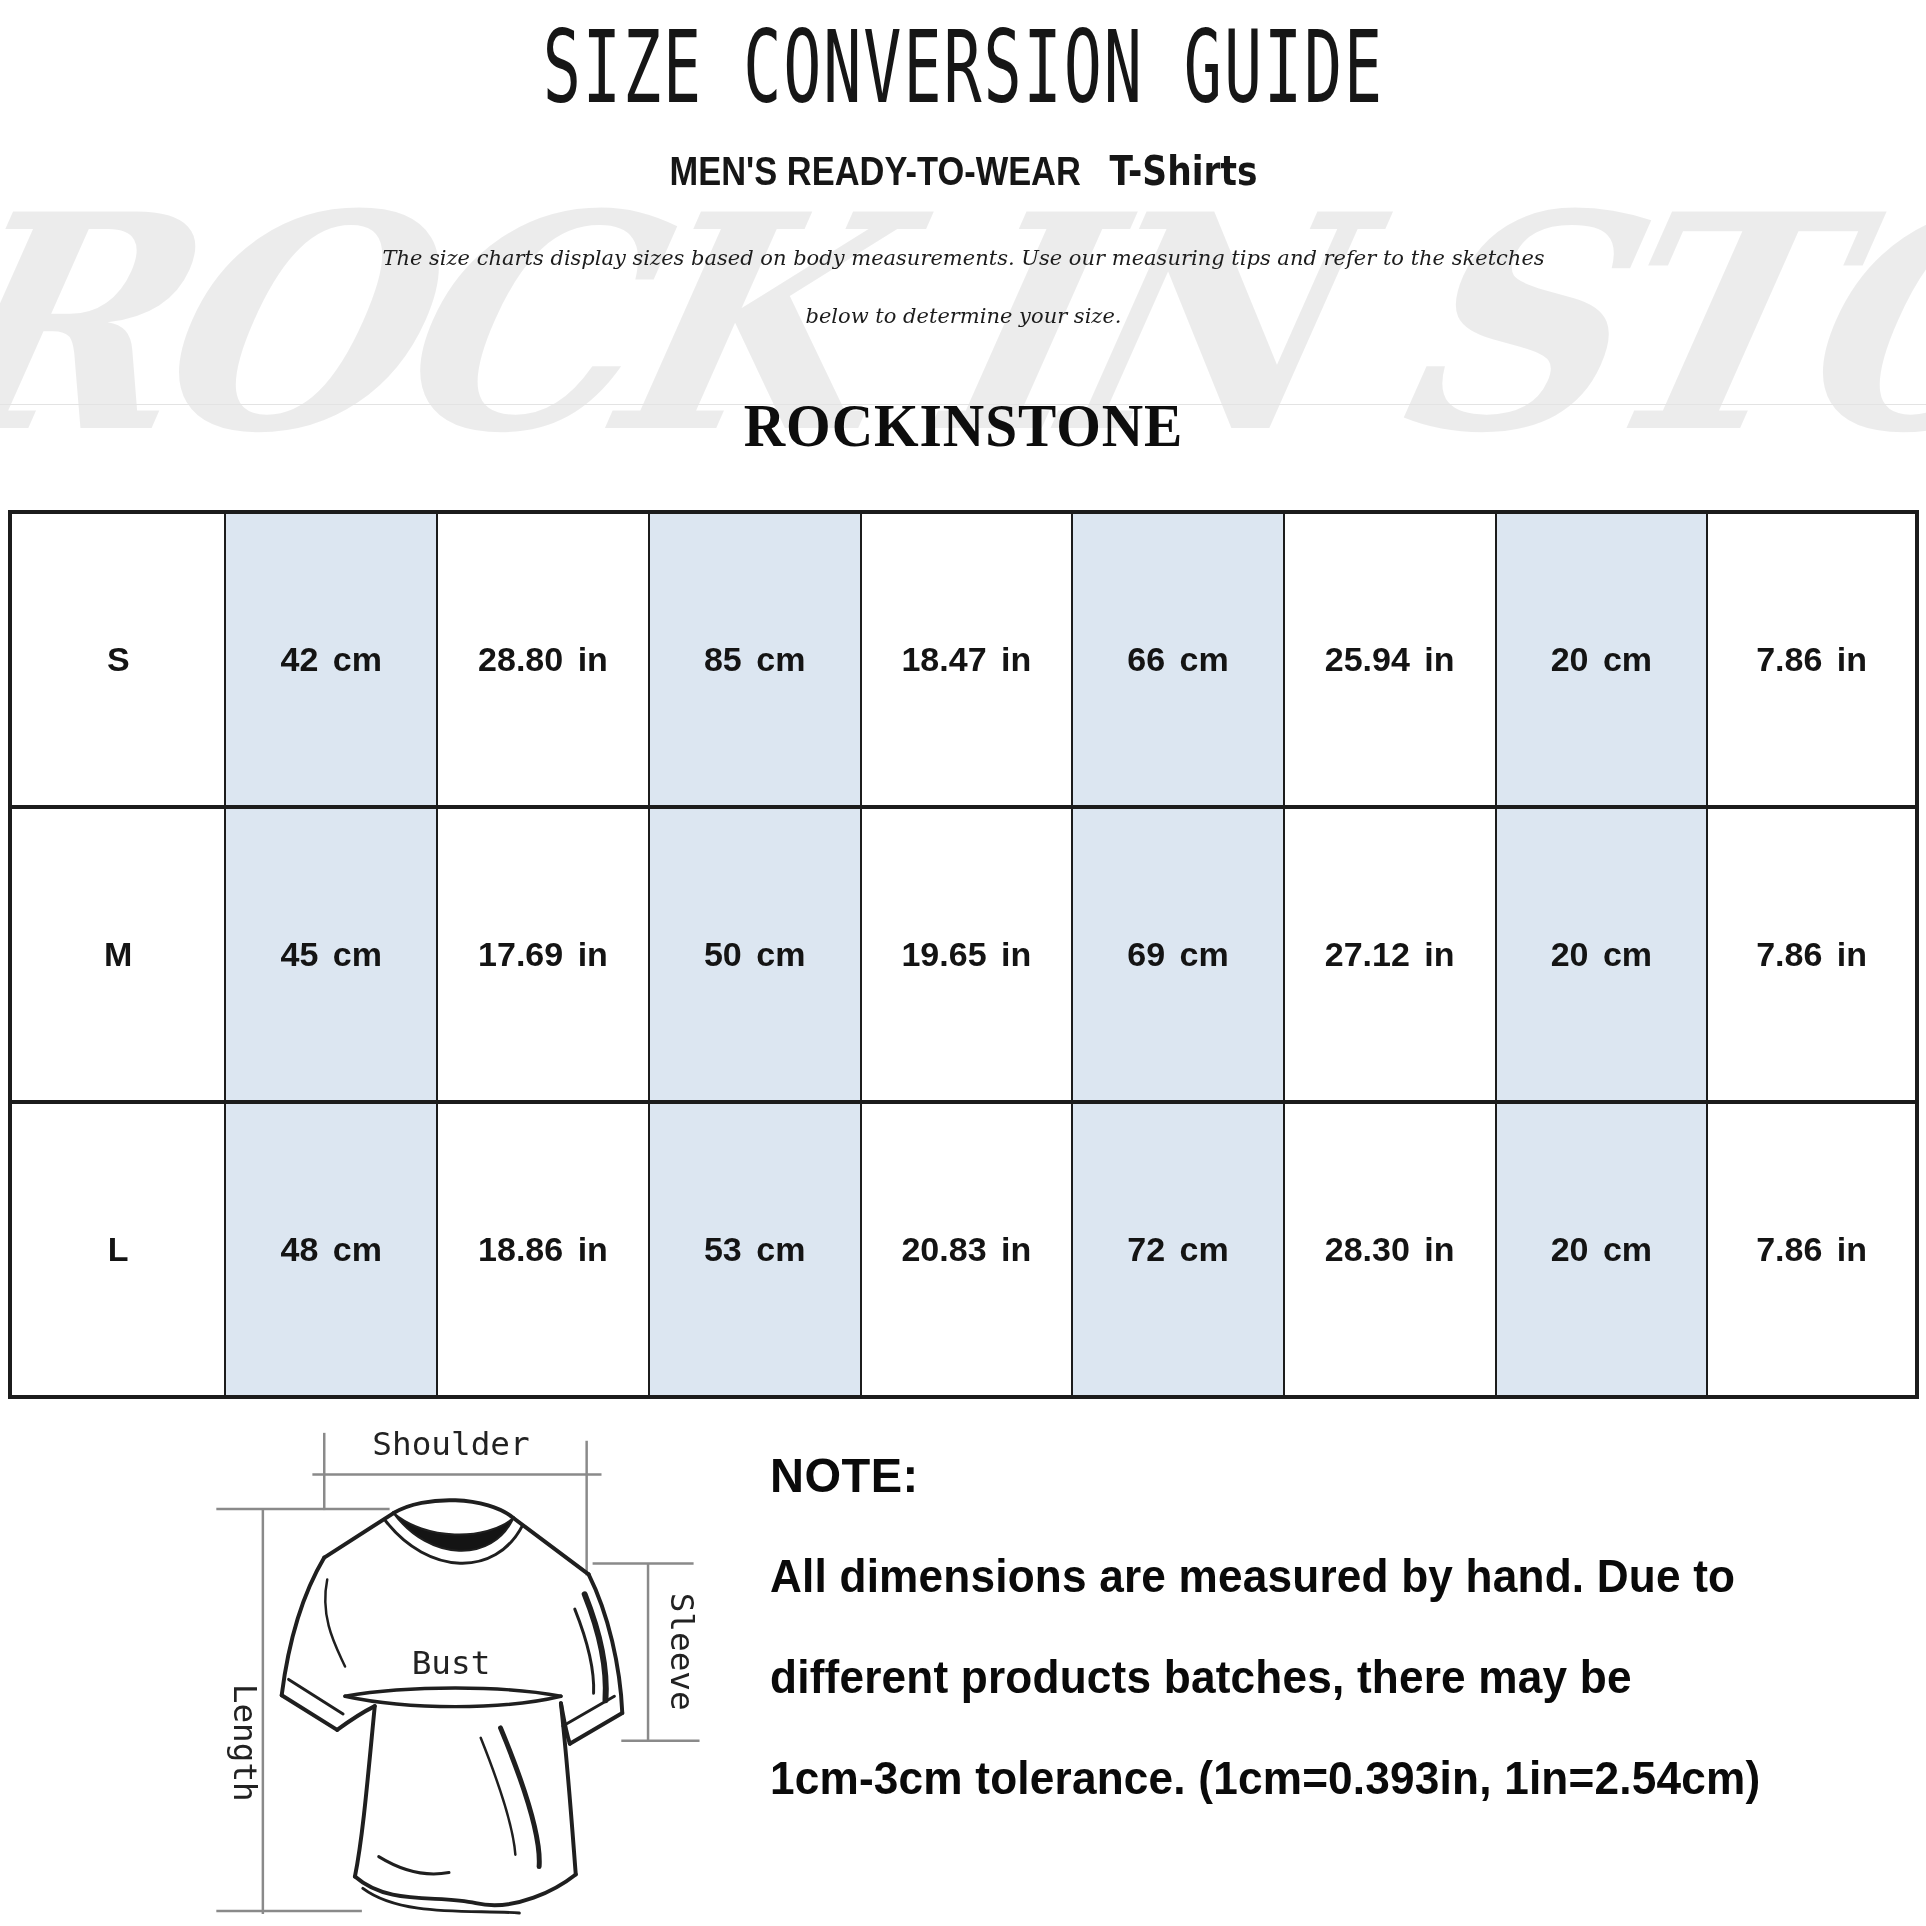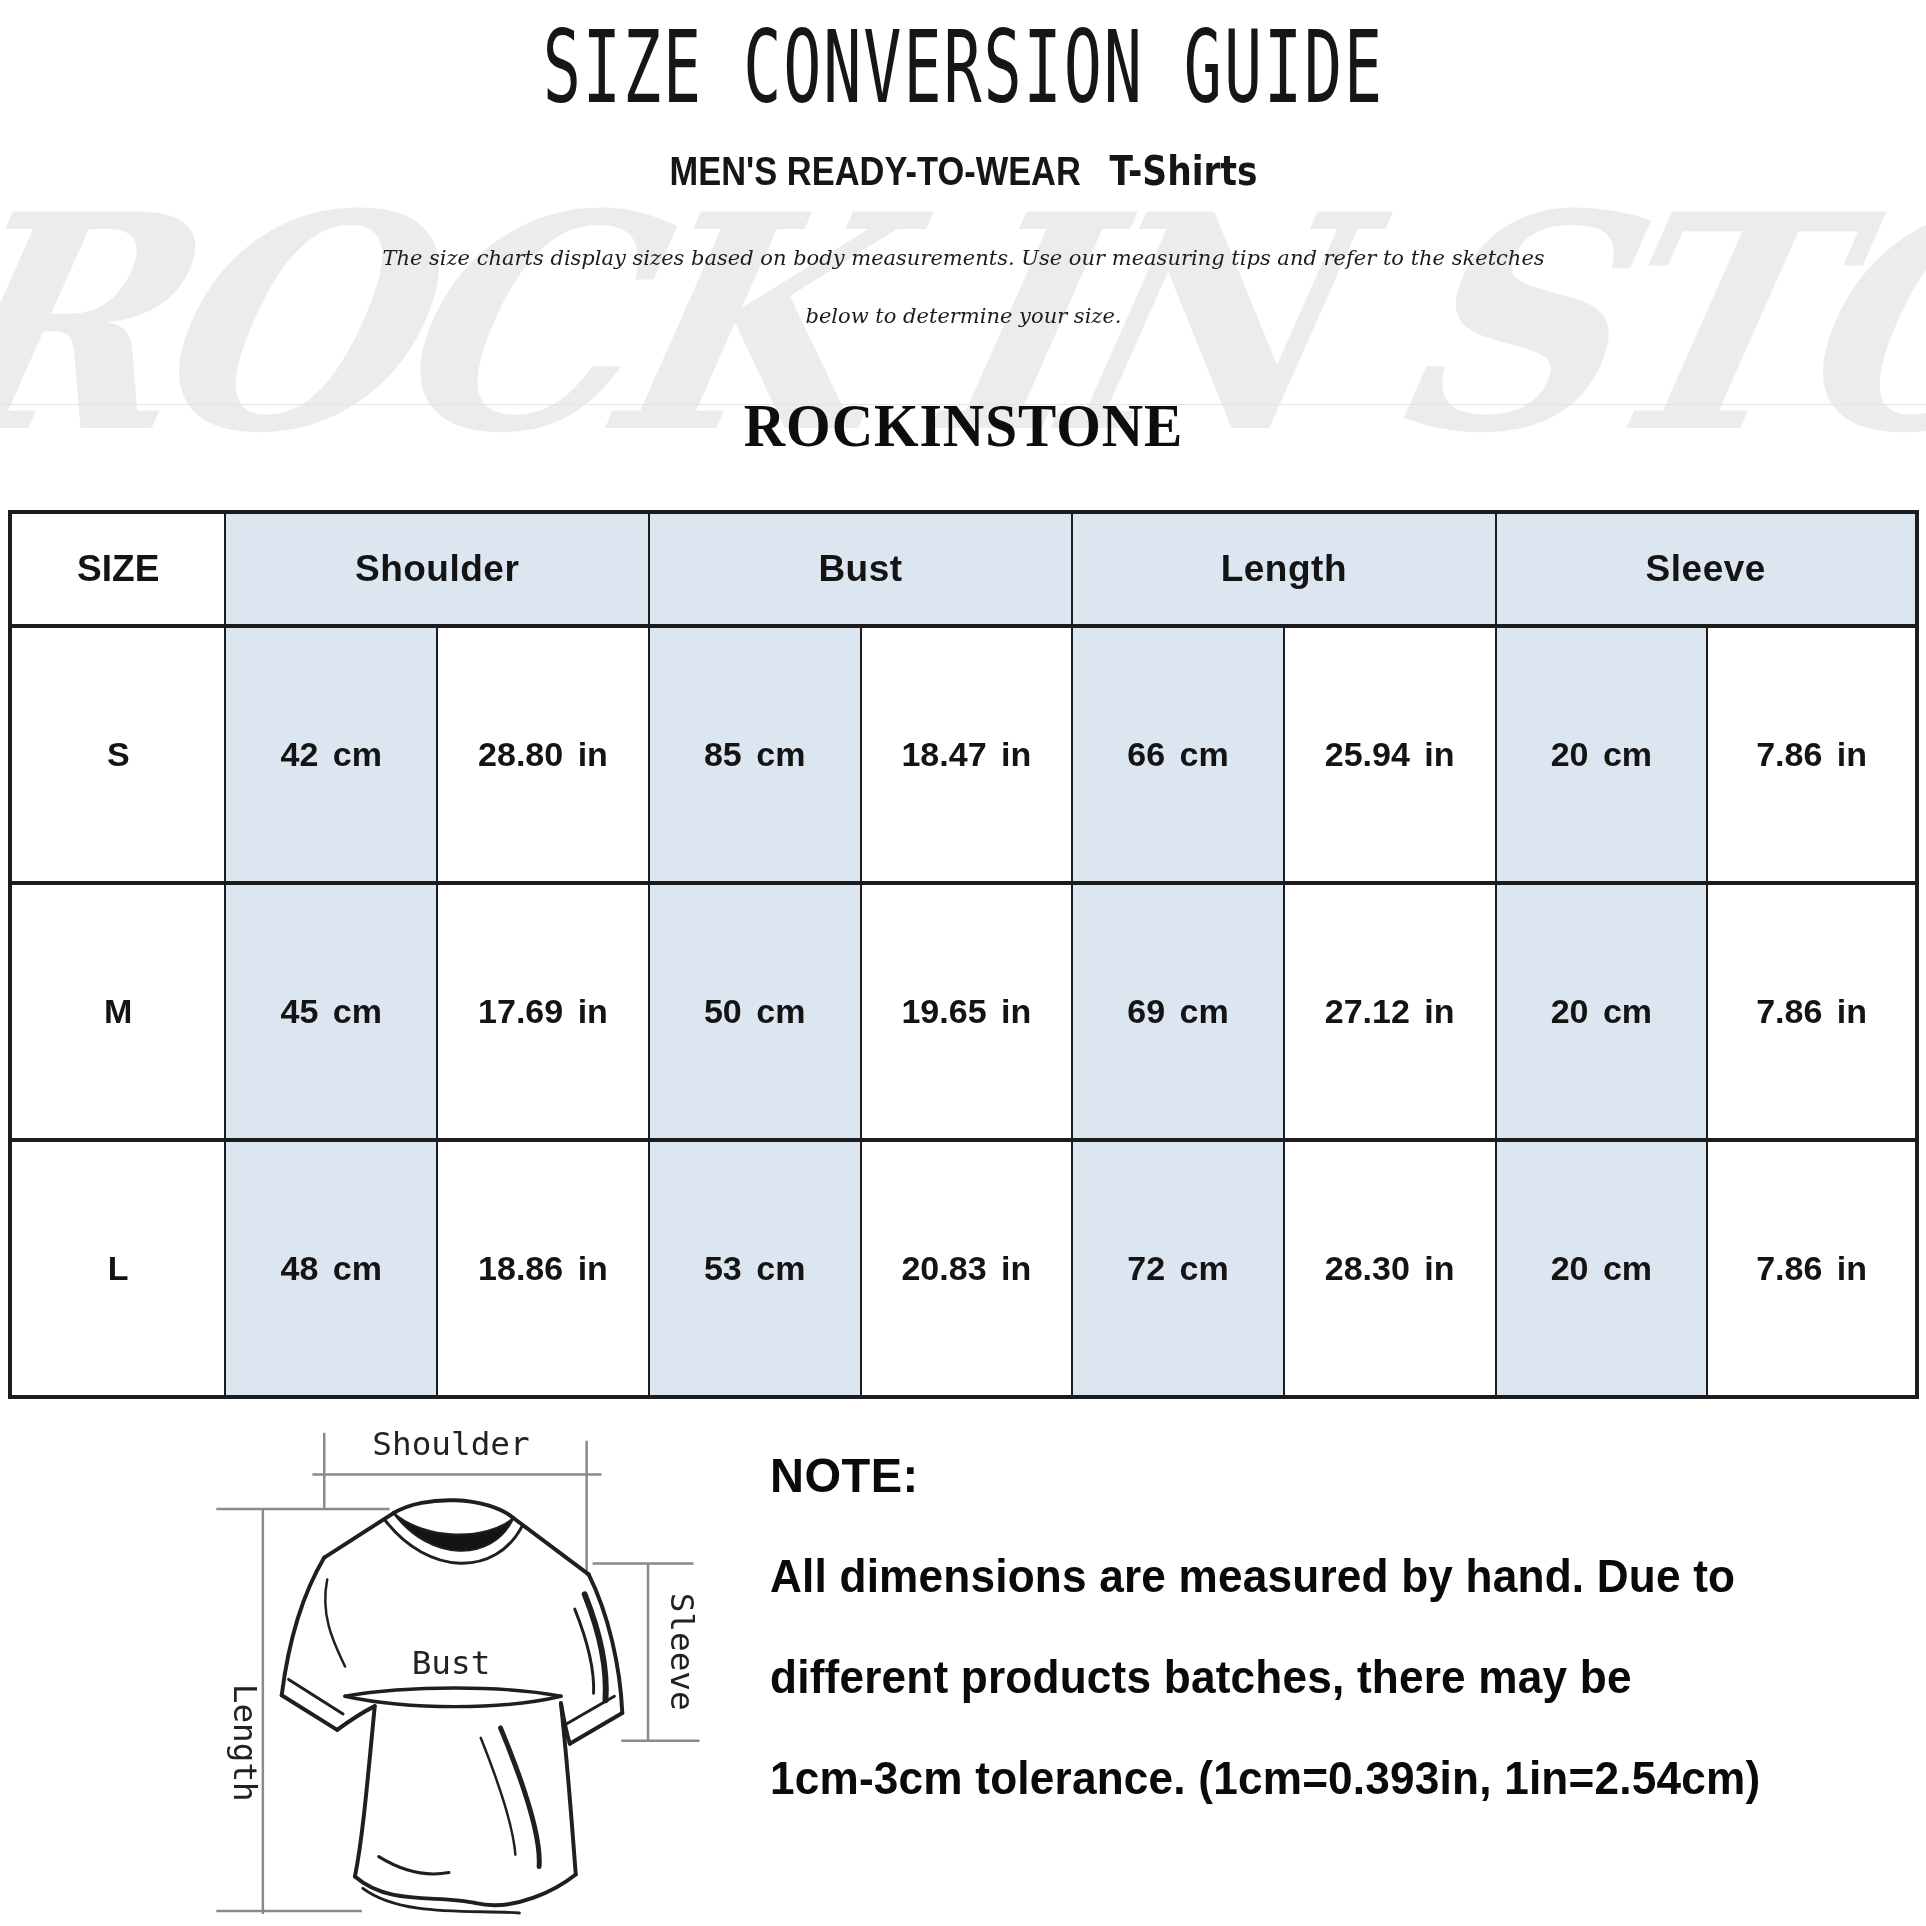--- a/index.html
+++ b/index.html
@@ -124,27 +124,20 @@
     <col style="width:11.1%">
       <col style="width:11.1%">
     <col style="width:11.1%">
       <col style="width:11.1%">
     <col style="width:11.1%">
       <col style="width:11.1%">
     <col style="width:11.1%">
       <col style="width:11.0%">
   </colgroup>
   <thead>
-    <tr class="group-row">
-      <th class="size-h">SIZE</th>
-      <th class="group blue" colspan="2">Shoulder</th>
-      <th class="group blue" colspan="2">Bust</th>
-      <th class="group blue" colspan="2">Length</th>
-      <th class="group blue" colspan="2">Sleeve</th>
-    </tr>
   </thead>
   <tbody>
     <tr>
       <td>S</td>
       <td class="blue">42 cm</td>
       <td>28.80 in</td>
       <td class="blue">85 cm</td>
       <td>18.47 in</td>
       <td class="blue">66 cm</td>
       <td>25.94 in</td>

